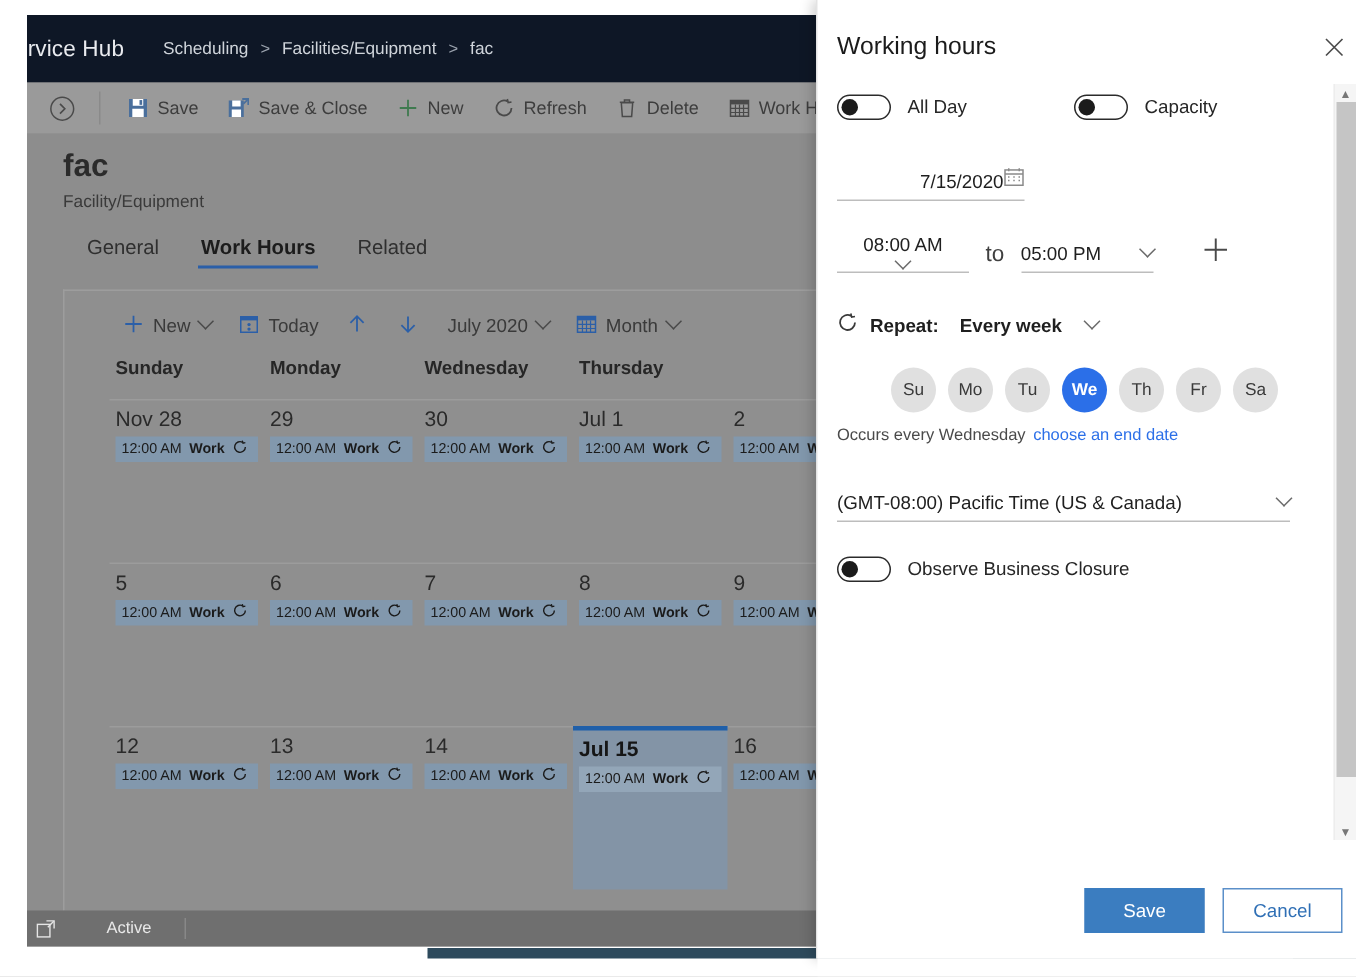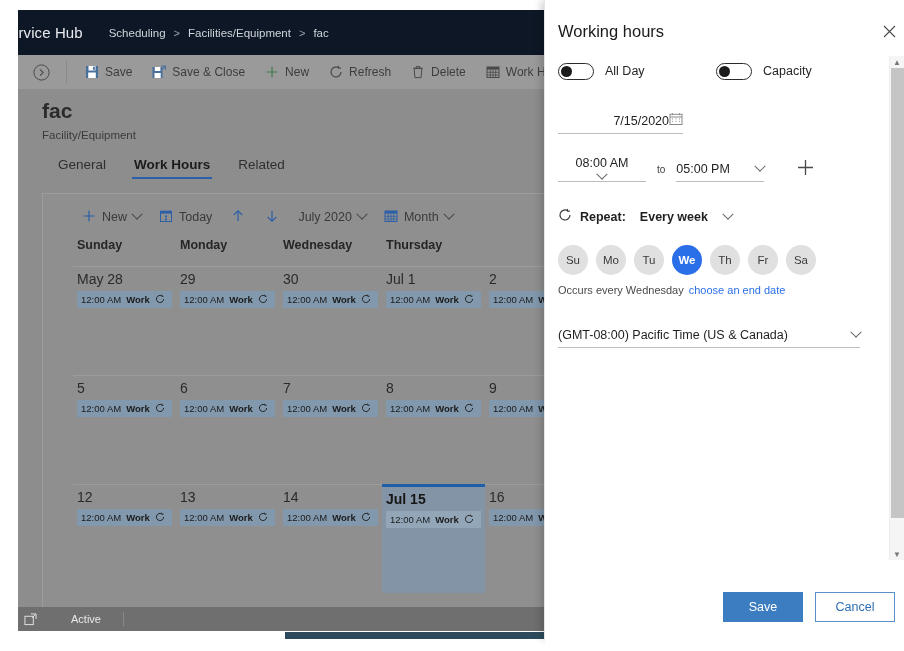--- a/index.html
+++ b/index.html
@@ -367,21 +367,21 @@
 
   .repeat-row {
     display: flex;
     align-items: center;
     gap: 8px;
     font-size: 12.5px;
     color: #1f1f1f;
   }
   .repeat-label { font-weight: 700; }
 
-  .daypicker { display: flex; gap: 8px; }
+  .daypicker { display: flex; gap: 8px; margin-left: 36px; }
   .daybtn {
     width: 30px; height: 30px;
     border-radius: 50%;
     background: #e0e0e0;
     color: #3a3a3a;
     font-size: 11.5px;
     display: flex; align-items: center; justify-content: center;
   }
   .daybtn.sel { background: #2b6fe8; color: #ffffff; font-weight: 600; }
 
@@ -597,21 +597,21 @@
           <div class="hcell">Sunday</div>
           <div class="hcell">Monday</div>
           <div class="hcell">Wednesday</div>
           <div class="hcell">Thursday</div>
         </div>
 
         <div class="cal-grid">
 
           <div class="cal-row">
             <div class="cal-cell">
-              <div class="daynum">May 28</div>
+              <div class="daynum">Nov 28</div>
               <div class="event">
                 <span>12:00 AM</span>
                 <span class="ev-label">Work</span>
                 <span><svg width="10" height="10" viewBox="0 0 14 14">
                       <path d="M12 7 A5 5 0 1 1 9.4 2.6" fill="none" stroke="#1b1b1b" stroke-width="1.3"></path>
                       <path d="M9.2 1 L9.8 3.4 L12 3" fill="none" stroke="#1b1b1b" stroke-width="1.2"></path>
                     </svg></span>
               </div>
             </div>
             <div class="cal-cell">
@@ -842,21 +842,21 @@
         </div>
       </div>
 
       <div style="margin-top:22px; display:flex; align-items:center;">
         <div style="width:88px;">
           <div class="fld-underline" style="justify-content:space-between;flex-direction:column;">
             <span class="fld-val">08:00 AM</span>
             <span class="dd-chev"></span>
           </div>
         </div>
-        <span style="font-size:10px;color:#404040;margin:2px 11px;">to</span>
+        <span style="font-size:15px;color:#404040;margin:2px 11px;">to</span>
         <div style="width:88px;">
           <div class="fld-underline" style="justify-content:space-between;">
             <span class="fld-val">05:00 PM</span>
             <span class="dd-chev"></span>
           </div>
         </div>
         <div style="margin-left:32px;">
           <svg width="19" height="19" viewBox="0 0 19 19">
             <path d="M9.5 2 V17 M2 9.5 H17" stroke="#4a4a4a" stroke-width="1.3"></path>
           </svg>
@@ -904,20 +904,26 @@
         <span class="occurs-link">choose an end date</span>
       </div>
 
       <div style="margin-top:26px; width:302px;">
         <div class="fld-underline" style="justify-content:space-between;">
           <span class="fld-val">(GMT-08:00) Pacific Time (US &amp; Canada)</span>
           <span class="dd-chev"></span>
         </div>
       </div>
 
+      <div class="toggle-row" style="margin-top:18px;">
+        <div class="toggle">
+          <div class="knob"></div>
+        </div>
+        <span class="toggle-label">Observe Business Closure</span>
+      </div>
     </div>
 
     <div class="dlg-footer">
       <div class="btn btn-primary">
         <span>Save</span>
       </div>
       <div class="btn btn-secondary">
         <span>Cancel</span>
       </div>
     </div>

